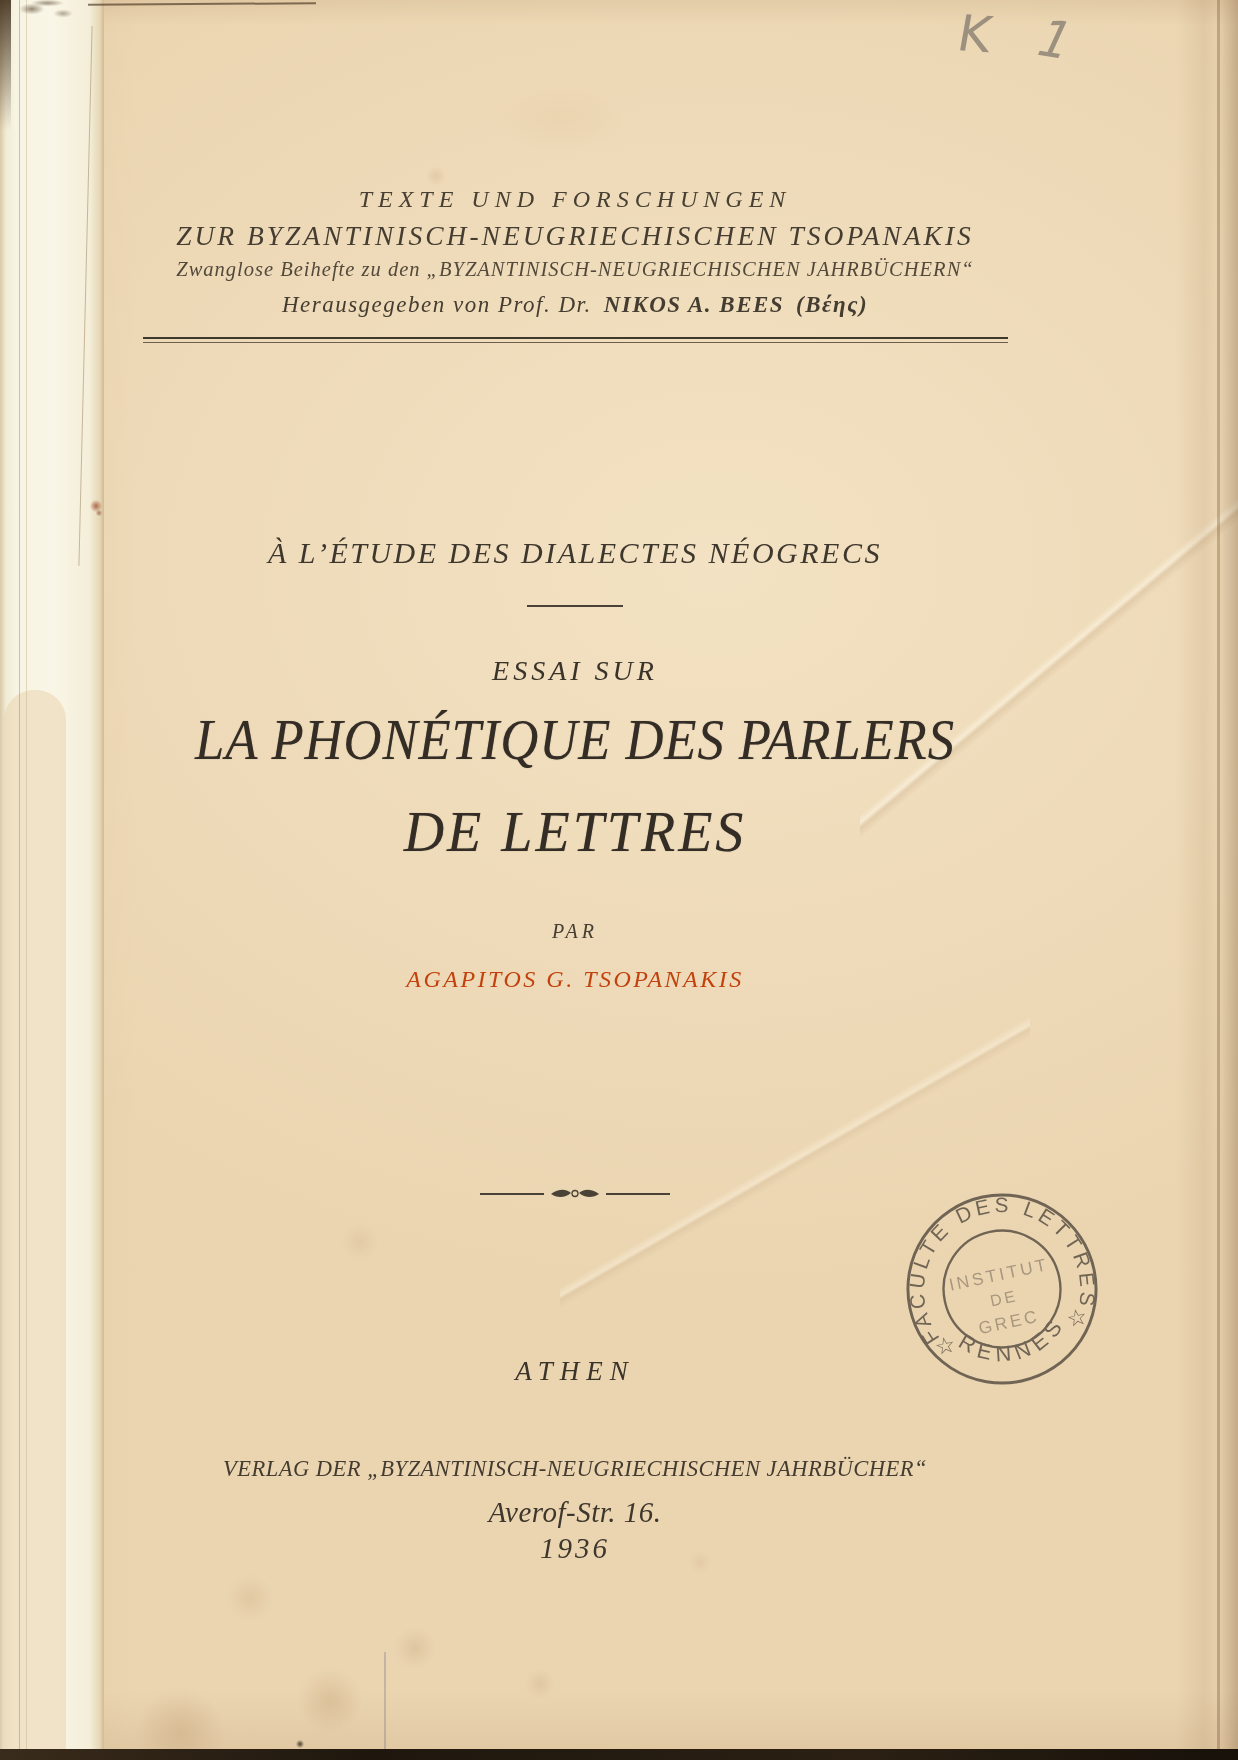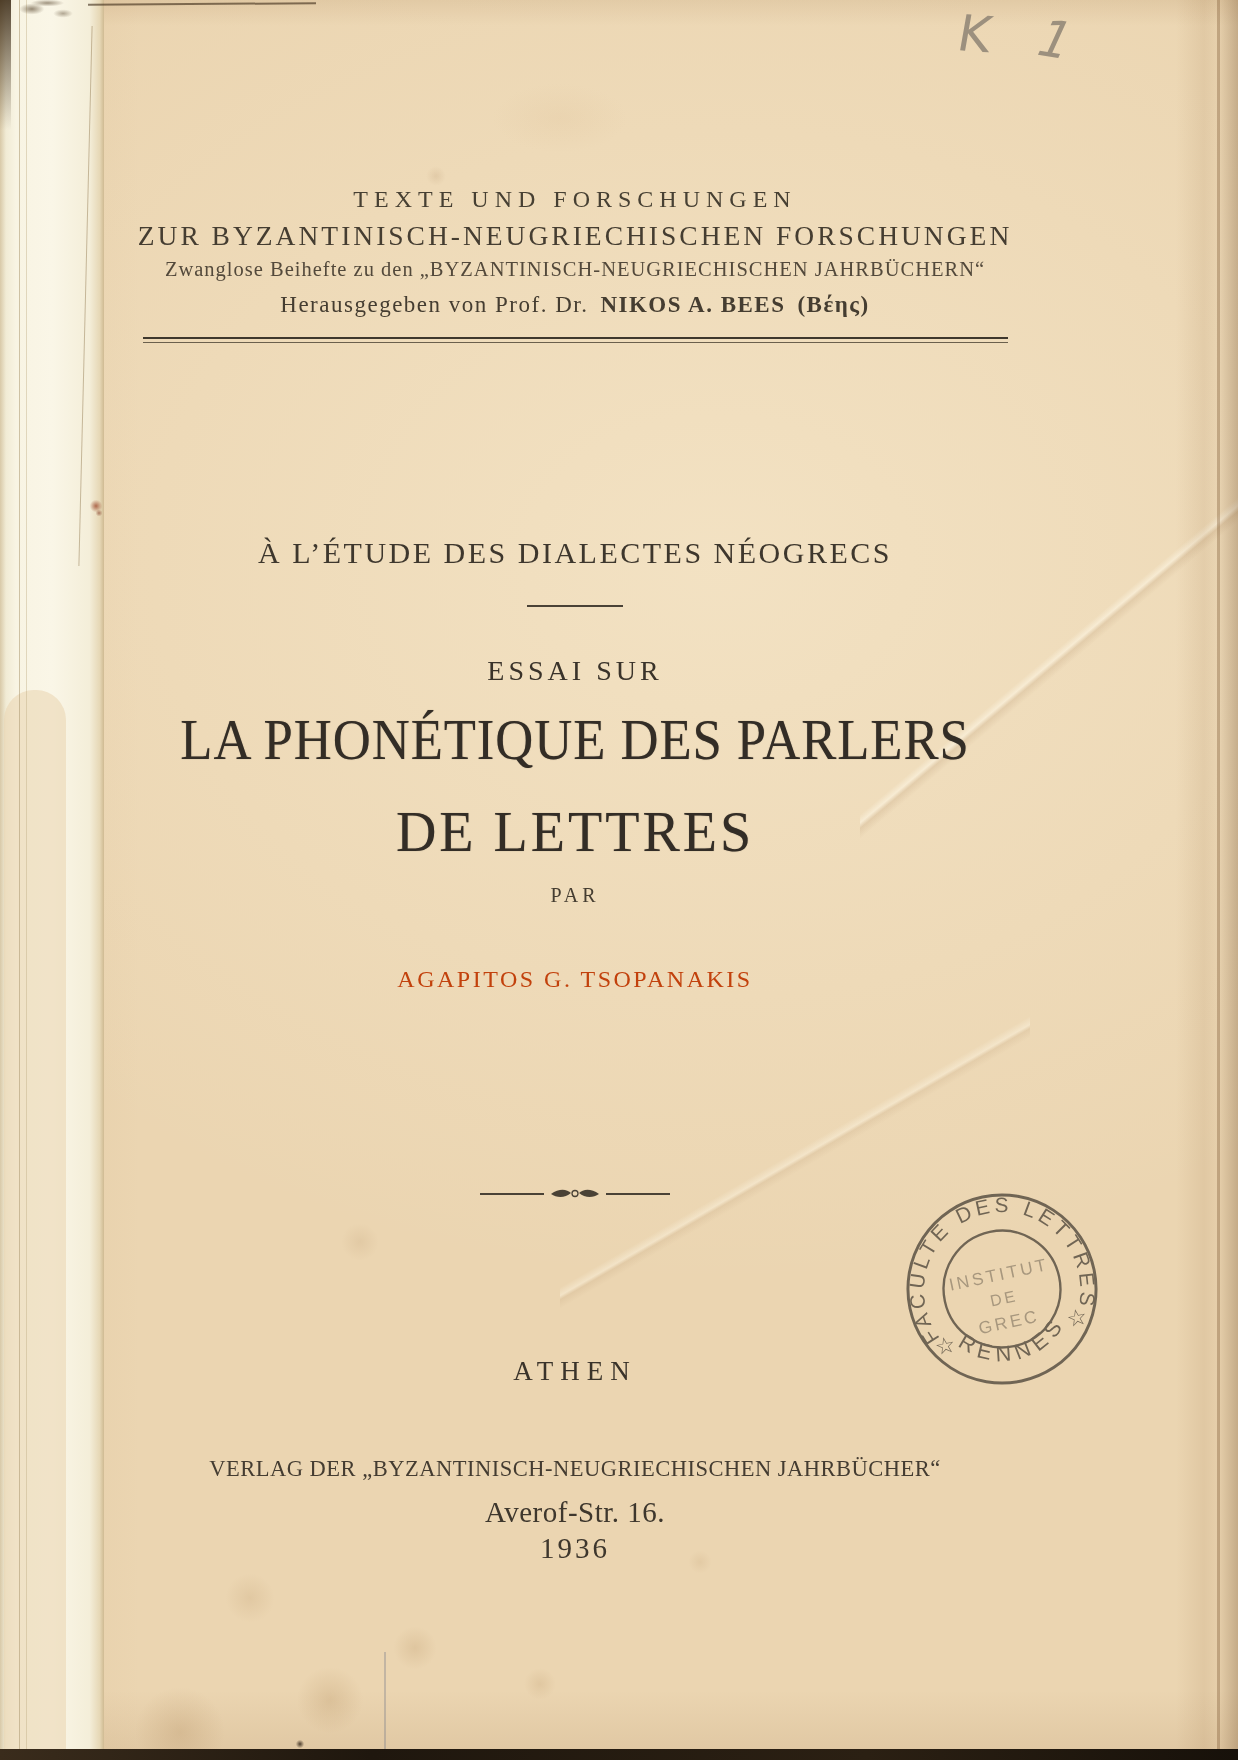--- a/index.html
+++ b/index.html
@@ -54,21 +54,21 @@
       radial-gradient(circle 22px at 540px 1684px, rgba(168,128,78,.16), transparent 72%),
       radial-gradient(circle 34px at 250px 1598px, rgba(168,128,78,.15), transparent 72%),
       radial-gradient(circle 60px at 180px 1732px, rgba(160,118,70,.2), transparent 75%),
       radial-gradient(circle 16px at 700px 1562px, rgba(168,128,78,.12), transparent 72%),
       radial-gradient(circle 26px at 360px 1242px, rgba(160,120,75,.12), transparent 72%),
       radial-gradient(circle 6px at 300px 1744px, rgba(40,28,16,.8), transparent 70%),
       radial-gradient(circle 14px at 436px 176px, rgba(150,110,70,.14), transparent 70%),
       radial-gradient(ellipse 90px 46px at 560px 118px, rgba(224,196,156,.25), transparent 75%);}
 
   
-  .content{position:absolute;left:70px;top:0;width:1010px;height:1684px;text-align:center;color:#3c352c;}
+  .content{position:absolute;left:70px;top:0;width:1010px;height:1684px;text-align:center;color:#3c352c;font-style:italic;}
   .line{position:absolute;left:0;width:100%;white-space:nowrap;}
 
   .l1{top:186px;font-size:24px;letter-spacing:6px;color:#474033;}
   .l2{top:220px;font-size:27.5px;letter-spacing:3px;color:#453d31;}
   .l3{top:258px;font-size:20.5px;letter-spacing:1px;color:#53493b;}
   .l4{top:292px;font-size:23px;letter-spacing:1.5px;color:#453d31;}
   .l4 .bold{font-weight:bold;}
   .l4 span + span{margin-left:.45ex;}
 
   .rule-double{position:absolute;left:73px;top:337px;width:865px;height:3px;
@@ -77,21 +77,21 @@
   .nr{top:372px;font-size:28px;font-weight:bold;letter-spacing:1.5px;color:#3a332a;}
   .note1{top:480px;font-size:31px;letter-spacing:4px;color:#3e372d;}
   .note2{top:536px;font-size:30px;letter-spacing:2.5px;color:#3e372d;}
   .rule-short{position:absolute;left:calc(50% - 48px);top:605px;width:96px;border-top:2px solid #4a4236;}
   .pretitle{top:655px;font-size:28px;letter-spacing:4px;color:#3a332a;}
 
   .title1{top:708px;font-size:56px;letter-spacing:1px;color:#332d26;transform:scaleX(.94);transform-origin:center;}
   .title2{top:800px;font-size:56px;letter-spacing:3px;color:#332d26;}
   .title1,.title2{text-shadow:0 0 1px rgba(60,50,40,.45);}
 
-  .par{top:884px;font-size:20px;letter-spacing:4px;color:#453d31;}
+  .par{top:920px;font-size:20px;letter-spacing:4px;color:#453d31;}
   .author{top:966px;font-size:24px;letter-spacing:2.5px;color:#c2410c;}
 
   .ornament{position:absolute;left:0;top:1186px;width:100%;display:flex;align-items:center;justify-content:center;gap:5px;}
   .orn-line{width:64px;height:1.5px;background:#4a4236;}
 
   .city{top:1356px;font-size:27px;letter-spacing:7px;color:#3a332a;}
   .publisher{top:1456px;font-size:22.5px;letter-spacing:.5px;color:#443c31;}
   .address{top:1496px;font-size:29px;letter-spacing:.5px;color:#3e372d;}
   .year{top:1532px;font-size:29px;letter-spacing:3px;color:#3e372d;}
 
@@ -123,21 +123,21 @@
   <div class="top-streak"></div>
 
   <div class="crease-a"></div>
   <div class="crease-b"></div>
   <div class="crease-c"></div>
   <div class="stains"></div>
 
   <div class="content">
 
     <div class="line l1">TEXTE UND FORSCHUNGEN</div>
-    <div class="line l2">ZUR BYZANTINISCH-NEUGRIECHISCHEN FORSCHUNGEN</div>
+    <div class="line l2">ZUR BYZANTINISCH-NEUGRIECHISCHEN TSOPANAKIS</div>
     <div class="line l4">
       <span>Herausgegeben von Prof. Dr.</span>
       <span class="bold">NIKOS A. BEES</span>
       <span class="bold">(Βέης)</span>
     </div>
     <div class="line l3">Zwanglose Beihefte zu den „BYZANTINISCH-NEUGRIECHISCHEN JAHRBÜCHERN“</div>
 
     <div class="rule-double"></div>
 
 

